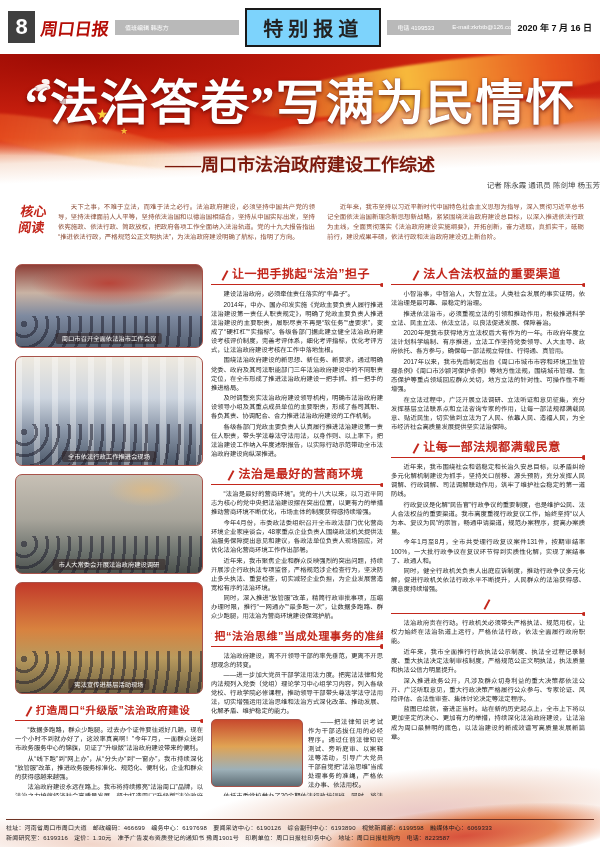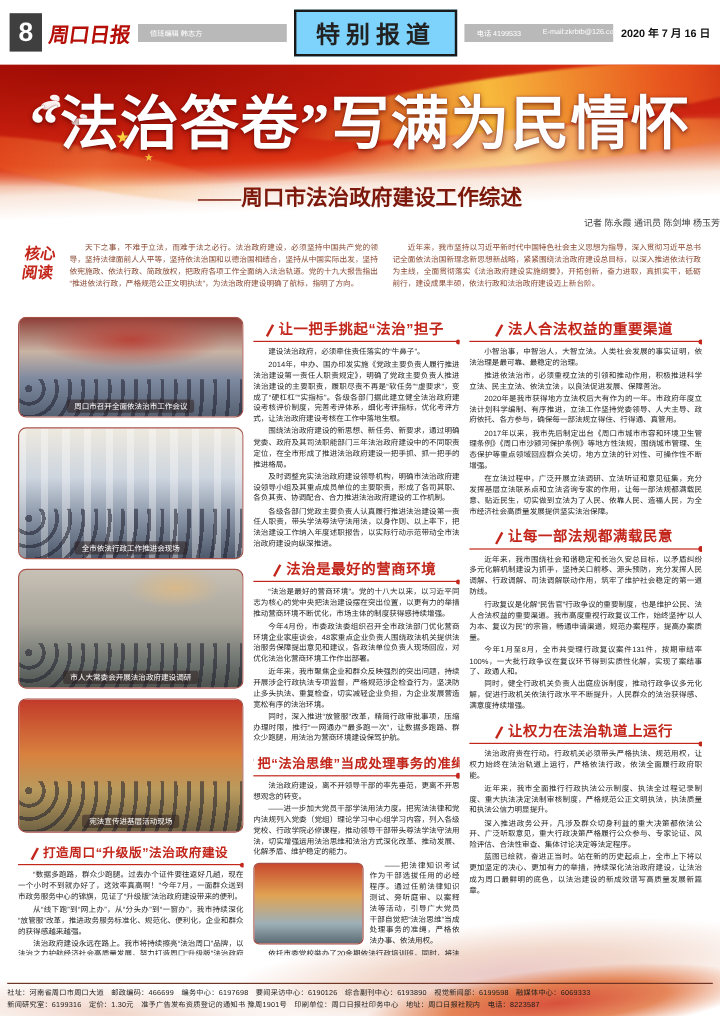--- a/index.html
+++ b/index.html
@@ -211,21 +211,20 @@
         <span class="sec-title">让每一部法规都满载民意</span>
         <span class="dot"></span>
       </div>
       <p class="body">近年来，我市围绕社会和谐稳定和长治久安总目标，以矛盾纠纷多元化解机制建设为抓手，坚持关口前移、源头预防，充分发挥人民调解、行政调解、司法调解联动作用，筑牢了维护社会稳定的第一道防线。</p>
       <p class="body">行政复议是化解“民告官”行政争议的重要制度，也是维护公民、法人合法权益的重要渠道。我市高度重视行政复议工作，始终坚持“以人为本、复议为民”的宗旨，畅通申请渠道，规范办案程序，提高办案质量。</p>
       <p class="body">今年1月至8月，全市共受理行政复议案件131件，按期审结率100%，一大批行政争议在复议环节得到实质性化解，实现了案结事了、政通人和。</p>
       <p class="body">同时，健全行政机关负责人出庭应诉制度，推动行政争议多元化解，促进行政机关依法行政水平不断提升，人民群众的法治获得感、满意度持续增强。</p>
 
       <div class="sec-head">
         <span class="slash"></span>
-        <span class="sec-title">让权力在法治轨道上运行</span>
         <span class="dot"></span>
       </div>
       <p class="body">法治政府贵在行动。行政机关必须带头严格执法、规范用权，让权力始终在法治轨道上运行，严格依法行政，依法全面履行政府职能。</p>
       <p class="body">近年来，我市全面推行行政执法公示制度、执法全过程记录制度、重大执法决定法制审核制度，严格规范公正文明执法，执法质量和执法公信力明显提升。</p>
       <p class="body">深入推进政务公开，凡涉及群众切身利益的重大决策都依法公开、广泛听取意见，重大行政决策严格履行公众参与、专家论证、风险评估、合法性审查、集体讨论决定等法定程序。</p>
       <p class="body">蓝图已绘就，奋进正当时。站在新的历史起点上，全市上下将以更加坚定的决心、更加有力的举措，持续深化法治政府建设，让法治成为周口最鲜明的底色，以法治建设的新成效谱写高质量发展新篇章。</p>
     </div>
   </div>
 
   <div class="flameC"></div>

